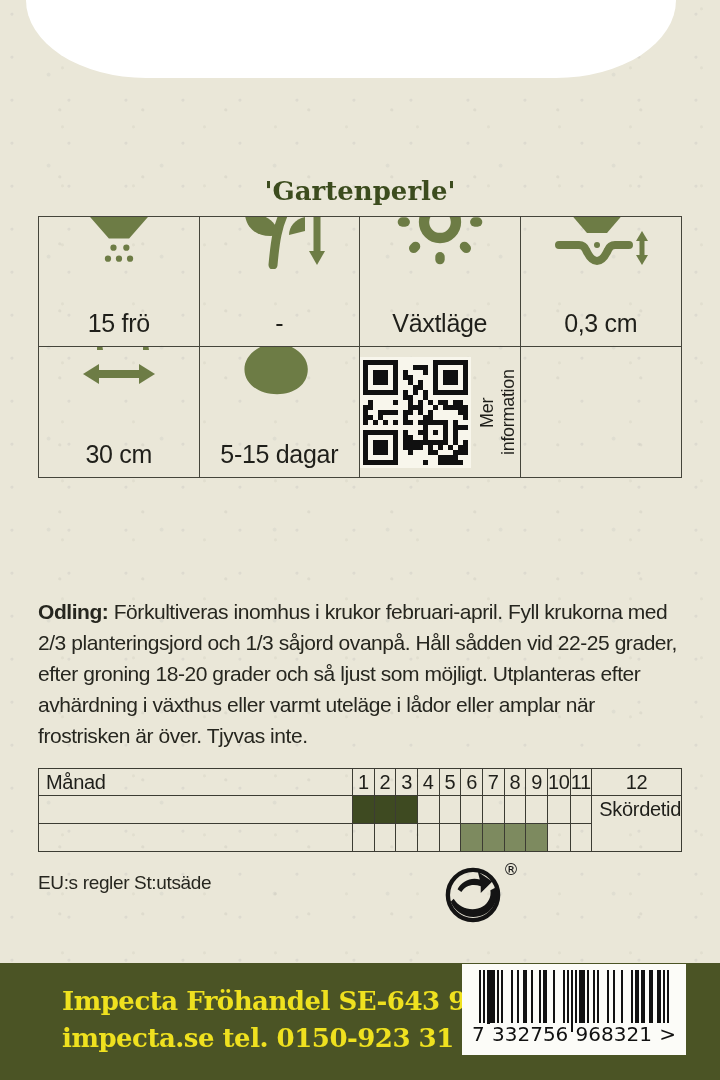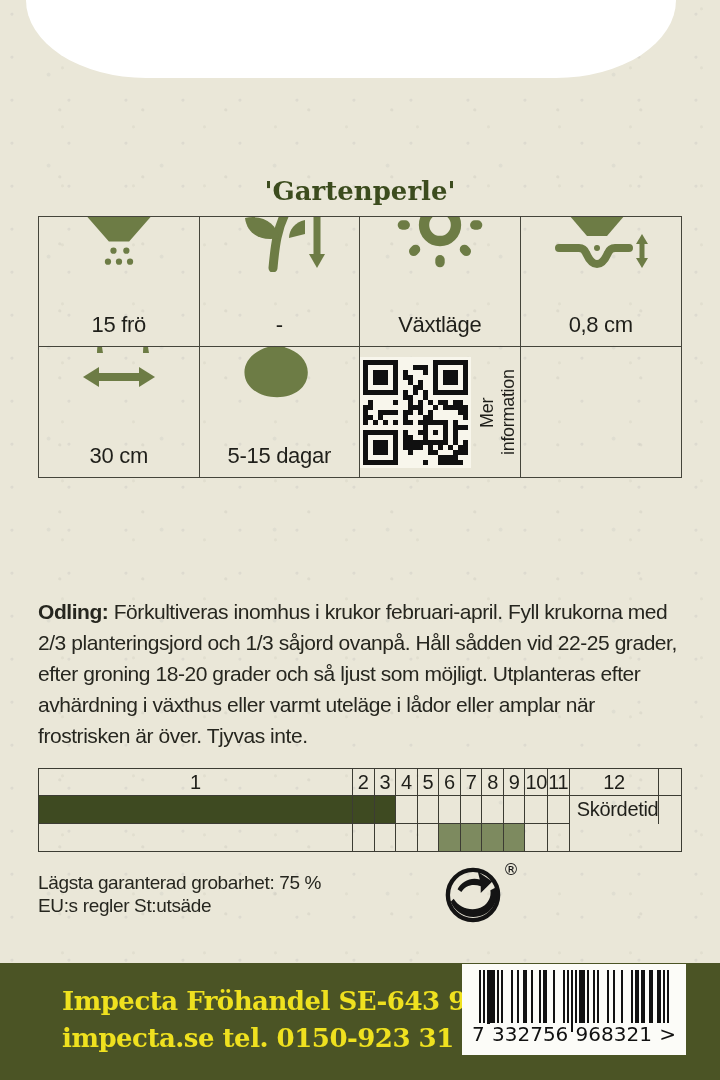--- a/index.html
+++ b/index.html
@@ -34,21 +34,21 @@
     border:1.5px solid #45453b;
   }
   .icon-cell {
     border-right:1.5px solid #45453b; border-bottom:1.5px solid #45453b;
     display:flex; flex-direction:column; align-items:center; justify-content:flex-end;
     overflow:hidden;
   }
   .icon-cell:nth-child(4n) { border-right:none; }
   .icon-cell:nth-child(n+5) { border-bottom:none; }
   .icon-wrap { flex:1; display:flex; align-items:center; justify-content:center; width:100%; }
-  .icon-label { font-size:22px; color:#1f1f1a; letter-spacing:-0.3px; margin-bottom:8px;margin-top:40px; }
+  .icon-label { font-size:25px; color:#1f1f1a; letter-spacing:-0.3px; margin-bottom:8px;margin-top:40px; }
   .qr-cell { flex-direction:row; align-items:center; justify-content:center; gap:6px; }
   .qr-box { position:relative; width:111px; height:111px; background:#f8f6ec; }
   .qr-box div { position:absolute; background:#101010; }
   .qr-label {
     font-size:18px; color:#1f1f1a; writing-mode:vertical-rl; transform:rotate(180deg);
     letter-spacing:-0.3px; height:111px; text-align:center;
   }
   .desc {
     position:absolute; left:38px; top:486px; width:652px;
     font-size:21px; line-height:31px; color:#26261f; letter-spacing:-0.45px;
@@ -159,21 +159,21 @@
       <div class="icon-wrap">
         <svg width="100" height="96" viewBox="0 0 100 96">
           <path d="M46 2 L80 32 L56 60 L36 60 L12 32 Z" fill="#6d7c45"></path>
           <path d="M8 72 L28 72 Q33 72 35 77 Q40 88 46 88 Q52 88 57 77 Q59 72 64 72 L78 72" class="st" stroke-width="8"></path>
           <circle cx="46" cy="72" r="3" fill="#6d7c45"></circle>
           <path d="M91 66 L91 84" class="st" stroke-width="5"></path>
           <path d="M91 58 L85 68 L97 68 Z" fill="#6d7c45"></path>
           <path d="M91 92 L85 82 L97 82 Z" fill="#6d7c45"></path>
         </svg>
       </div>
-      <div class="icon-label">0,8 cm</div>
+      <div class="icon-label">0,3 cm</div>
     </div>
 
     <div class="icon-cell">
       <div class="icon-wrap">
         <svg width="100" height="96" viewBox="0 0 100 96">
           <g fill="#6d7c45">
             <path d="M10 8 C24 8 32 18 31 30 C18 30 10 21 10 8 Z"></path>
             <path d="M46 4 C34 8 29 18 32 29 C44 27 48 16 46 4 Z"></path>
             <path d="M30 28 C29 36 28 40 28 46 L34 46 C33 40 32 34 32 28 Z"></path>
             <path d="M56 8 C70 8 78 18 77 30 C64 30 56 21 56 8 Z"></path>
@@ -420,20 +420,21 @@
           <div style="left: 98px; top: 103px; width: 5px; height: 5px;"></div>
         </div>
       <div class="qr-label">Mer information</div>
     </div>
   </div>
 
 
   <p class="desc odling"><b>Odling:</b><span> Förkultiveras inomhus i krukor februari-april. Fyll krukorna med 2/3 planteringsjord och 1/3 såjord ovanpå. Håll sådden vid 22-25 grader, efter groning 18-20 grader och så ljust som möjligt. Utplanteras efter avhärdning i växthus eller varmt uteläge i lådor eller amplar när frostrisken är över. Tjyvas inte.</span></p>
 
   <div class="cal" id="calendar">
+      <div class="cal-cell lbl">Månad</div>
       <div class="cal-cell">1</div>
       <div class="cal-cell">2</div>
       <div class="cal-cell">3</div>
       <div class="cal-cell">4</div>
       <div class="cal-cell">5</div>
       <div class="cal-cell">6</div>
       <div class="cal-cell">7</div>
       <div class="cal-cell">8</div>
       <div class="cal-cell">9</div>
       <div class="cal-cell">10</div>
@@ -460,21 +461,20 @@
       <div class="cal-cell"></div>
       <div class="cal-cell" style="background: rgb(125, 138, 95);"></div>
       <div class="cal-cell" style="background: rgb(125, 138, 95);"></div>
       <div class="cal-cell" style="background: rgb(125, 138, 95);"></div>
       <div class="cal-cell" style="background: rgb(125, 138, 95);"></div>
       <div class="cal-cell"></div>
       <div class="cal-cell"></div>
     </div>
 
   <div class="notes">
-    <div>Lägsta garanterad grobarhet: 75 %</div>
     <div>EU:s regler St:utsäde</div>
   </div>
 
   <div class="greendot">
     <svg width="58" height="58" viewBox="0 0 60 60">
       <circle cx="30" cy="30" r="26" fill="none" stroke="#141414" stroke-width="4.5"></circle>
       <path d="M10 34 C16 44 30 48 40 42 C46 38 49 32 48 25 L54 22 C57 32 53 44 42 50 C28 57 12 50 7 37 Z" fill="#141414"></path>
       <path d="M14 24 C18 16 28 11 37 14 L35 6 L50 16 L38 28 L38 21 C30 18 22 20 18 27 Z" fill="#141414"></path>
       <path d="M20 36 C26 42 36 42 41 36 C38 30 24 30 20 36 Z" fill="#eae7d8"></path>
     </svg>

